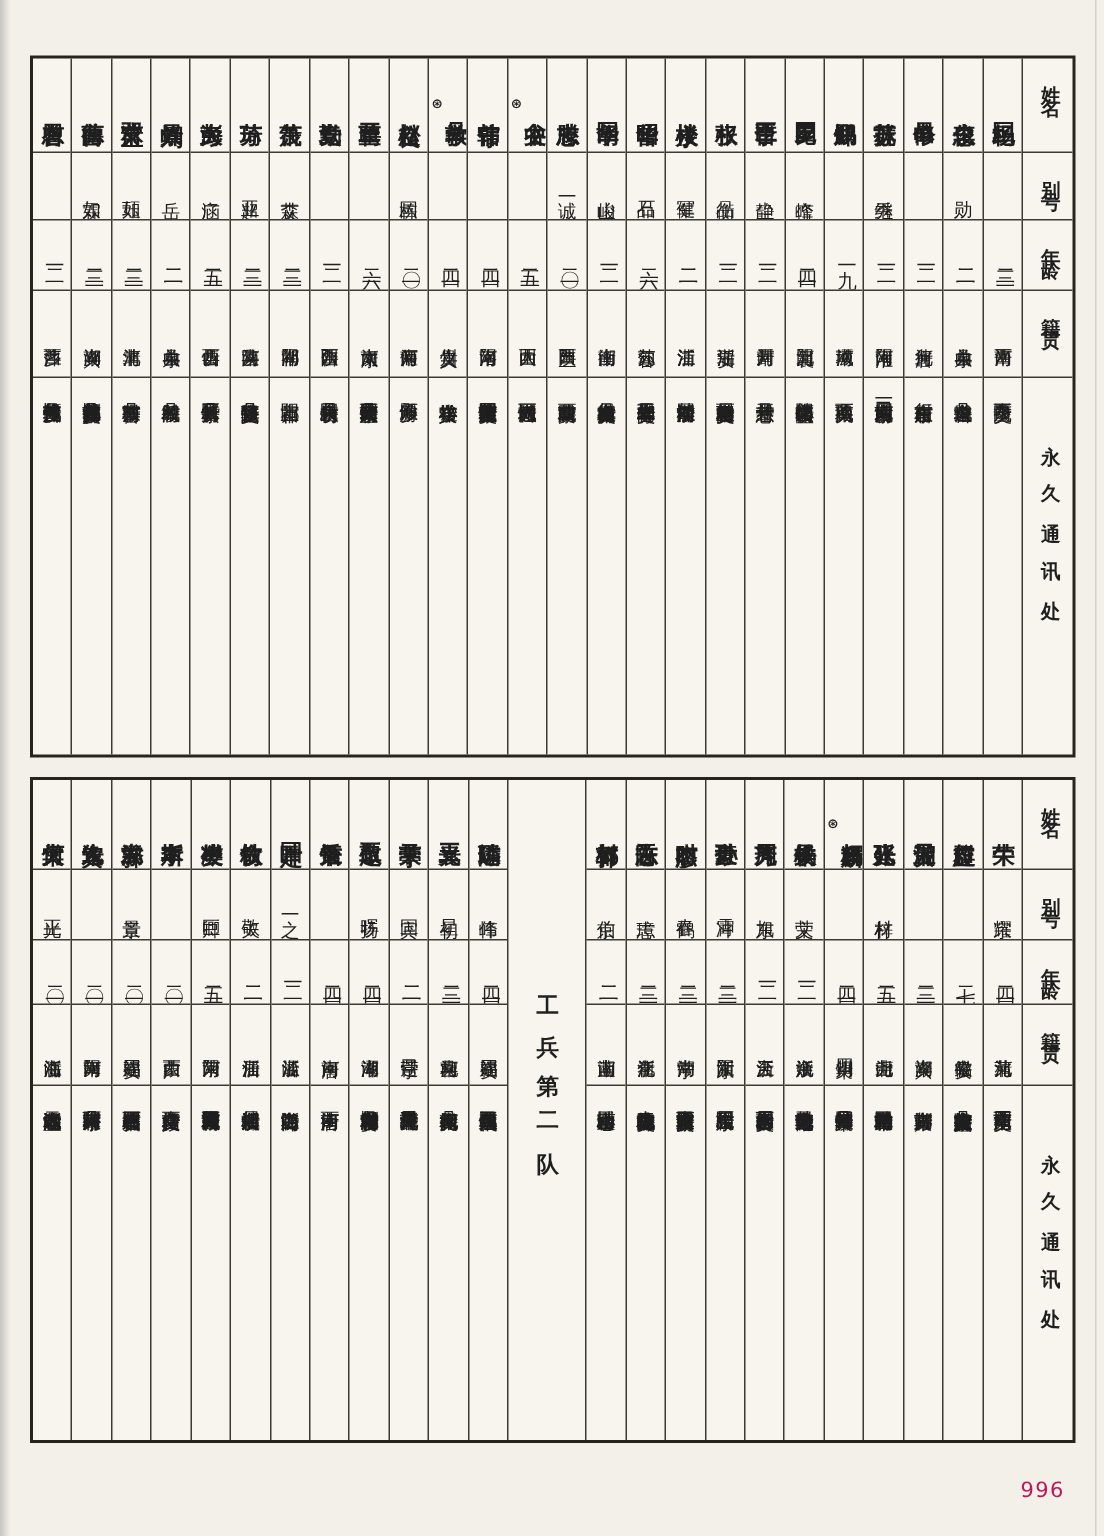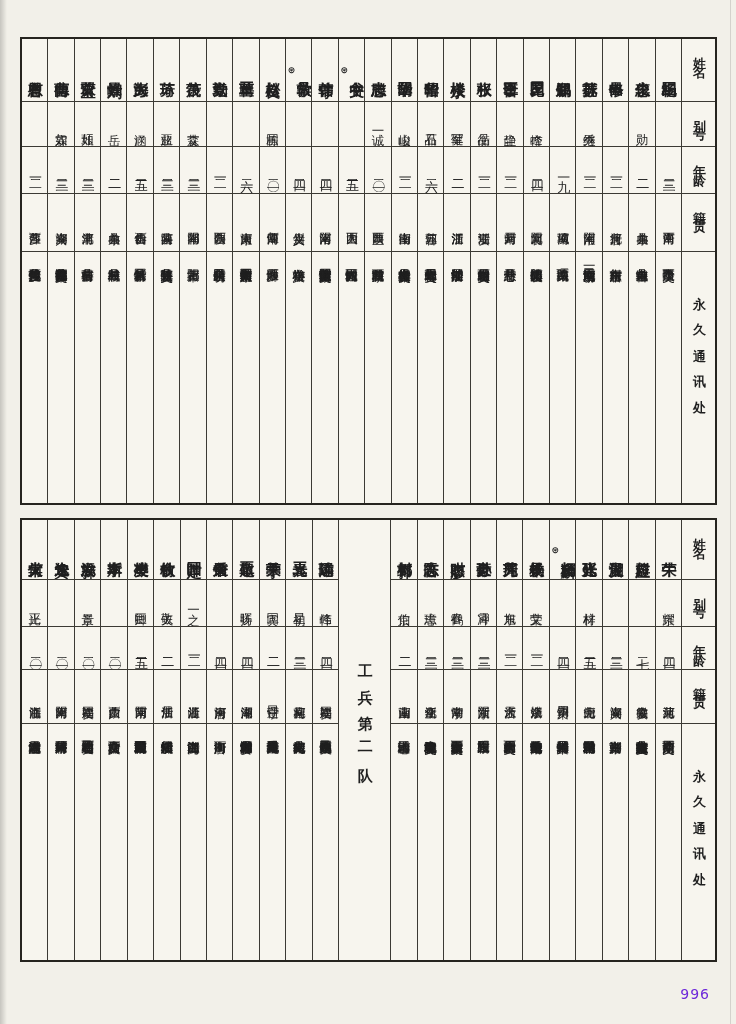--- a/index.html
+++ b/index.html
@@ -53,21 +53,21 @@
   .c-alias{font-size:12.5px;}
   .c-age{font-size:13px;}
   .c-native{font-size:12px;line-height:1.08;}
   .c-address{justify-items:start;align-items:center;padding-top:7px;}
   .mark{font-size:9px;}
   .hdr{font-weight:700;font-size:13px;letter-spacing:8px;padding-top:8px;
        justify-items:start;align-items:center;}
   .hdr.h-address{letter-spacing:26px;padding-top:34px;}
   .page-number{
     position:absolute;right:26px;bottom:22px;
-    font-size:14px;color:#6d28d9;letter-spacing:1px;
+    font-size:14px;color:#be185d;letter-spacing:1px;
   }
 </style>
 </head>
 <body>
 
 <div class="sheet">
   <div id="table-top" class="vtable top">
       <div class="col header-col">
         <div class="cell hdr h-name" style="height: 63px;">姓名</div>
         <div class="cell hdr h-alias" style="height: 45px;">别号</div>

